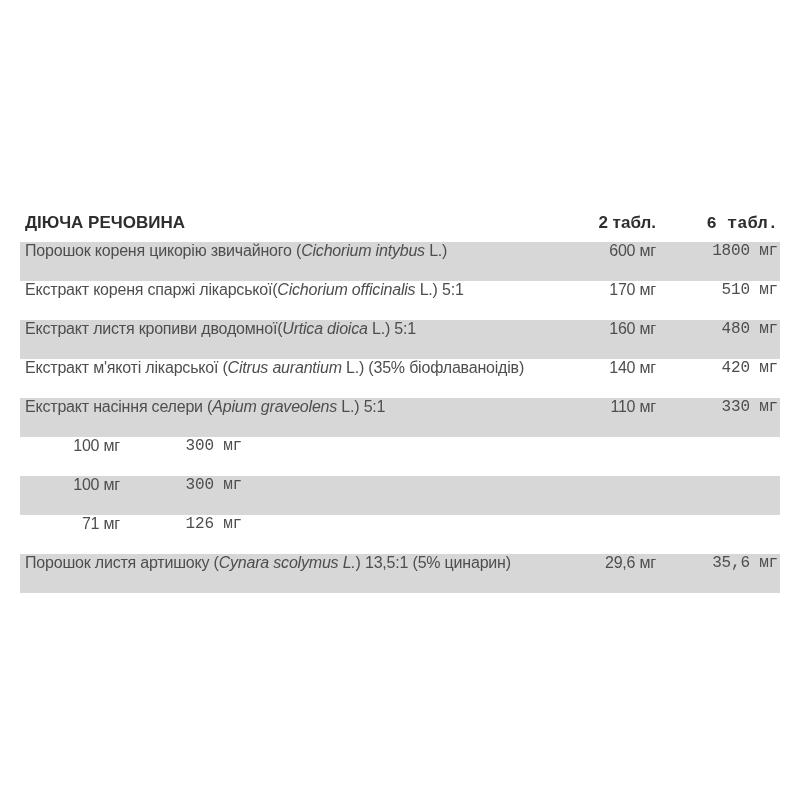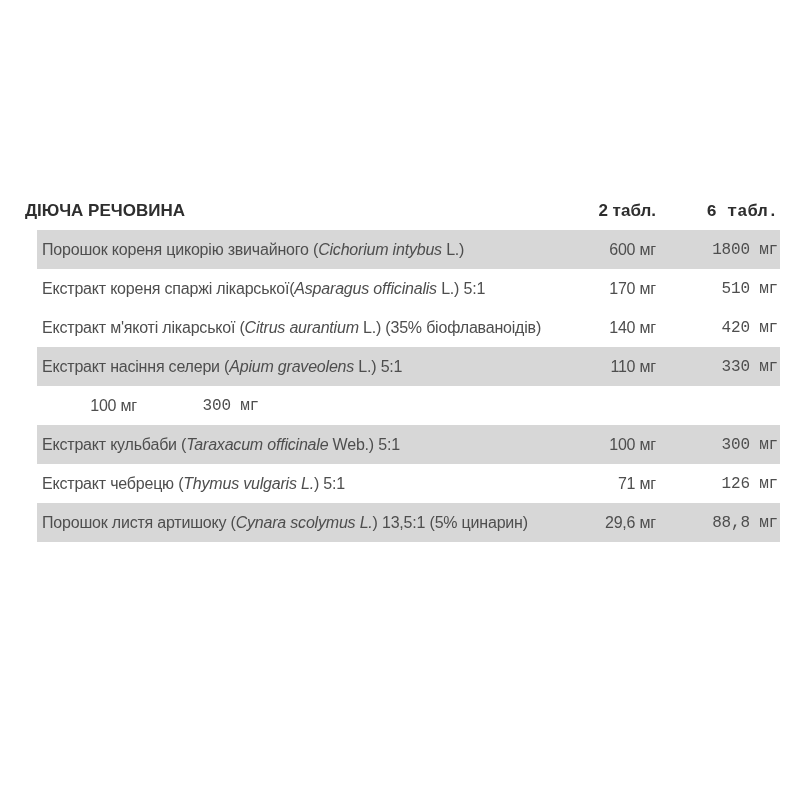--- a/index.html
+++ b/index.html
@@ -10,39 +10,37 @@
   body {
     width: 800px;
     height: 800px;
     position: relative;
     font-family: "Liberation Sans", sans-serif;
     overflow: hidden;
   }
   .facts-table {
     position: absolute;
     left: 20px;
-    top: 192px;
+    top: 204px;
     width: 760px;
   }
   .hrow {
     display: flex;
     align-items: center;
     height: 38px;
     font-size: 17px;
     font-weight: bold;
     color: #2e2e2e;
   }
   .brow {
     display: flex;
-    align-items: center;
     height: 39px;
     font-size: 16px;
     letter-spacing: -0.2px;
     color: #4e4e4e;
-    margin-left: 17px;
   }
   .brow.alt {
     background: #d7d7d7;
   }
   .c1 {
     flex: 1;
     min-width: 0;
     padding-left: 5px;
     white-space: nowrap;
     text-align: left;
@@ -76,54 +74,57 @@
     <div class="c3">6 табл.</div>
   </div>
 
   <div class="brow alt">
     <div class="c1"><span>Порошок кореня цикорію звичайного (</span><span class="latin">Cichorium intybus</span><span> L.)</span></div>
     <div class="c2">600 мг</div>
     <div class="c3">1800 мг</div>
   </div>
 
   <div class="brow">
-    <div class="c1"><span>Екстракт кореня спаржі лікарської(</span><span class="latin">Asparagus officinalis</span><span> L.) 5:1</span></div>
+    <div class="c1"><span>Екстракт кореня спаржі лікарської(</span><span class="latin">Cichorium officinalis</span><span> L.) 5:1</span></div>
     <div class="c2">170 мг</div>
     <div class="c3">510 мг</div>
   </div>
 
+  <div class="brow alt">
+    <div class="c1"><span>Екстракт листя кропиви дводомної(</span><span class="latin">Urtica dioica</span><span> L.) 5:1</span></div>
+    <div class="c2">160 мг</div>
+    <div class="c3">480 мг</div>
+  </div>
 
   <div class="brow">
     <div class="c1"><span>Екстракт м'якоті лікарської (</span><span class="latin">Citrus aurantium</span><span> L.) (35% біофлаваноідів)</span></div>
     <div class="c2">140 мг</div>
     <div class="c3">420 мг</div>
   </div>
 
   <div class="brow alt">
     <div class="c1"><span>Екстракт насіння селери (</span><span class="latin">Apium graveolens</span><span> L.) 5:1</span></div>
     <div class="c2">110 мг</div>
     <div class="c3">330 мг</div>
   </div>
 
   <div class="brow">
     <div class="c2">100 мг</div>
     <div class="c3">300 мг</div>
   </div>
 
   <div class="brow alt">
-    <div class="c1"><span>Екстракт кульбаби (</span><span class="latin">Taraxacum officinale</span><span> Web.) 5:1</span></div>
     <div class="c2">100 мг</div>
     <div class="c3">300 мг</div>
   </div>
 
   <div class="brow">
-    <div class="c1"><span>Екстракт чебрецю (</span><span class="latin">Thymus vulgaris L.</span><span>) 5:1</span></div>
     <div class="c2">71 мг</div>
     <div class="c3">126 мг</div>
   </div>
 
   <div class="brow alt">
     <div class="c1"><span>Порошок листя артишоку (</span><span class="latin">Cynara scolymus L.</span><span>) 13,5:1 (5% цинарин)</span></div>
     <div class="c2">29,6 мг</div>
-    <div class="c3">88,8 мг</div>
+    <div class="c3">35,6 мг</div>
   </div>
 
 </div>
 
 </body></html>

